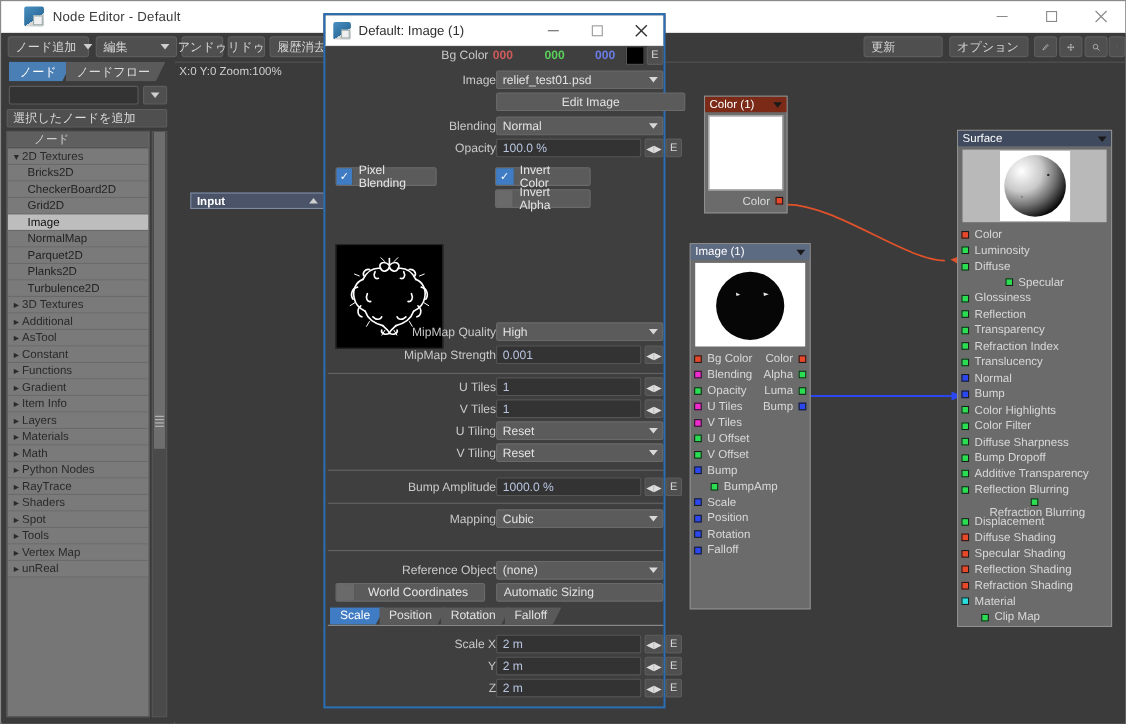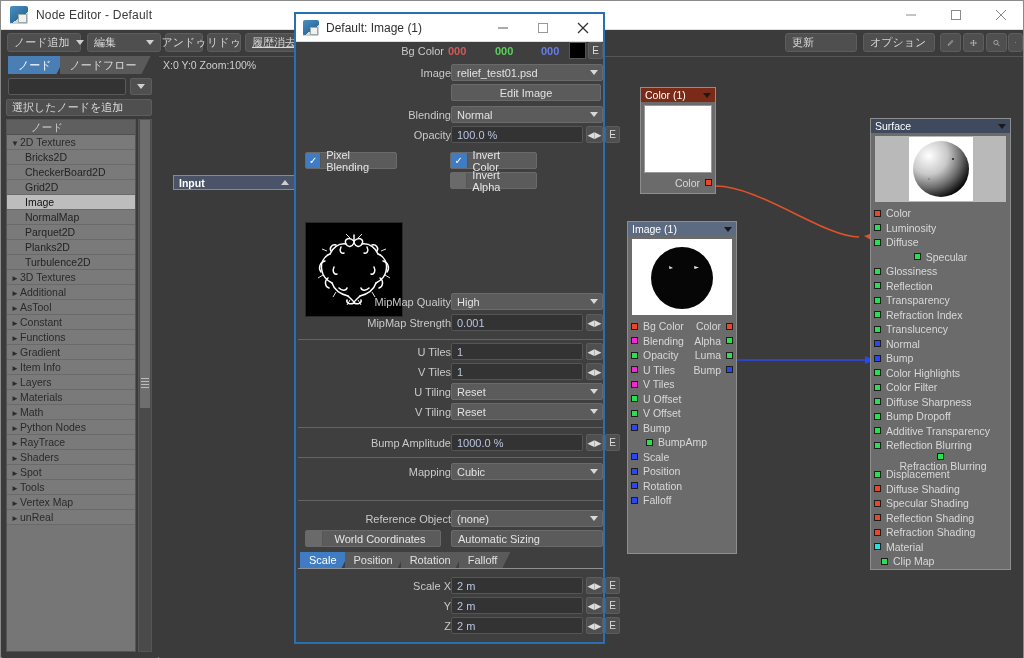--- a/index.html
+++ b/index.html
@@ -18,20 +18,21 @@
     background: #3b3b3b;
     border: 1px solid #8a8a8a;
   }
 
   
   #titlebar {
     position: absolute; left: 0; top: 0; width: 1022px; height: 29px;
     background: #ffffff;
     display: flex; align-items: center;
     border-bottom: 1px solid #e0e0e0;
+    padding-left: 12px;
   }
   #titlebar .tb-icon {
     width: 18px; height: 18px; margin-left: 9px; margin-right: 8px;
     background: linear-gradient(145deg,#4a90c2 0%, #2e6f9e 60%, #d8d8d8 60%, #c0c0c0 100%);
     border-radius: 2px; position: relative; flex: 0 0 auto;
   }
   #titlebar .tb-icon::after{
     content:""; position:absolute; right:1px; bottom:1px; width:7px; height:7px;
     background:#f0f0f0; border:1px solid #9aa;
   }
@@ -309,21 +310,21 @@
     <div class="btn drop" style="left:85px; top:3px; width:74px;">
       <span>編集</span>
       <span class="caret-d"></span>
     </div>
     <div class="btn" style="left:163px; top:3px; width:38px; justify-content:center;">
       <span>アンドゥ</span>
     </div>
     <div class="btn" style="left:205px; top:3px; width:34px; justify-content:center;">
       <span>リドゥ</span>
     </div>
-    <div class="btn" style="left:243px; top:3px; width:58px; justify-content:center;text-decoration:underline;">
+    <div class="btn" style="left:243px; top:3px; width:58px; justify-content:center;">
       <span>履歴消去</span>
     </div>
 
     <div class="btn" style="left:783px; top:3px; width:72px;">
       <span>更新</span>
     </div>
     <div class="btn" style="left:861px; top:3px; width:72px;">
       <span>オプション</span>
     </div>
     <div class="btn" style="left:938px; top:3px; width:21px; justify-content:center;">
@@ -673,21 +674,21 @@
             <span class="plabel">Reflection Shading</span>
           </div>
           <div class="prow" style="padding: 0px 3px;">
             <span class="dot d-red"></span>
             <span class="plabel">Refraction Shading</span>
           </div>
           <div class="prow" style="padding: 0px 3px;">
             <span class="dot d-cyan"></span>
             <span class="plabel">Material</span>
           </div>
-          <div class="prow" style="padding: 0px 10px;">
+          <div class="prow" style="padding: 0px 21px;">
             <span class="dot d-green"></span>
             <span class="plabel">Clip Map</span>
           </div>
         </div>
     </div>
   </div>
 
   <div id="dialog">
     <div id="dlgbar">
       <div class="dicon"></div>
@@ -725,21 +726,21 @@
 
       <div class="frow" style="position:absolute; top:22px; left:0; width:311px;">
         <span class="flabel">Image</span>
         <span class="fval dropdown" style="width:152px;">
           <span>relief_test01.psd</span>
           <span class="caret-d"></span>
         </span>
       </div>
 
       <div class="frow" style="position:absolute; top:42px; left:0; width:311px;">
-        <span class="pushbtn" style="left:155px; width:150px;">Edit Image</span>
+        <span class="pushbtn" style="left:155px; width:172px;">Edit Image</span>
       </div>
 
       <div class="frow" style="position:absolute; top:64px; left:0; width:311px;">
         <span class="flabel">Blending</span>
         <span class="fval dropdown" style="width:152px;">
           <span>Normal</span>
           <span class="caret-d"></span>
         </span>
       </div>
 

